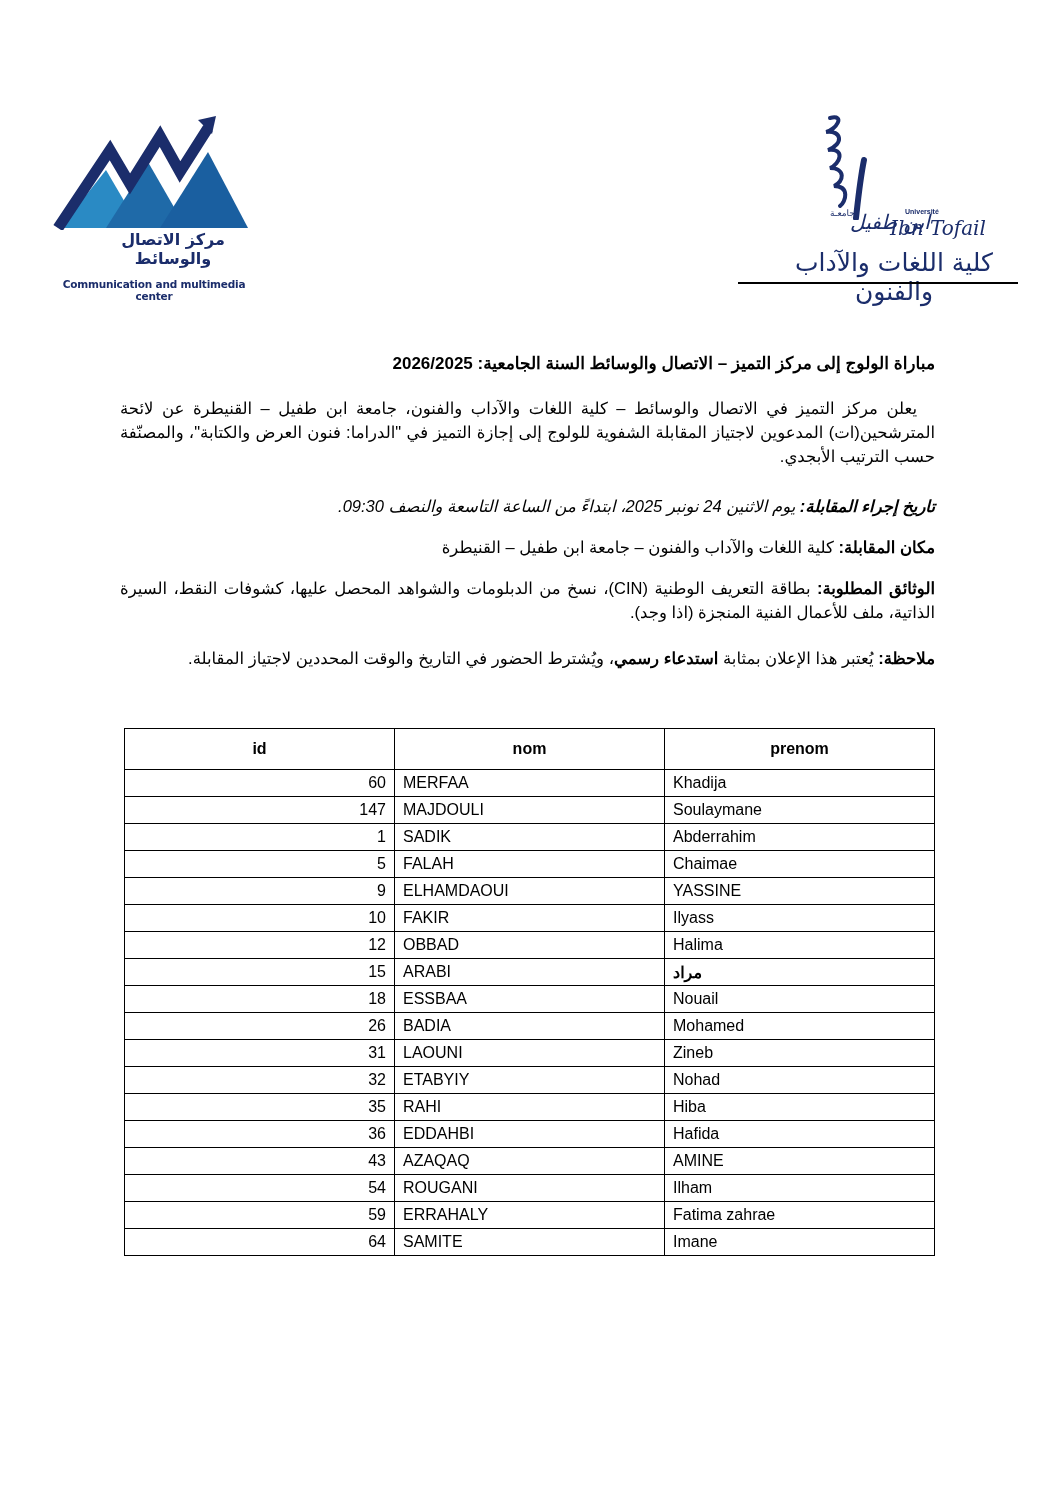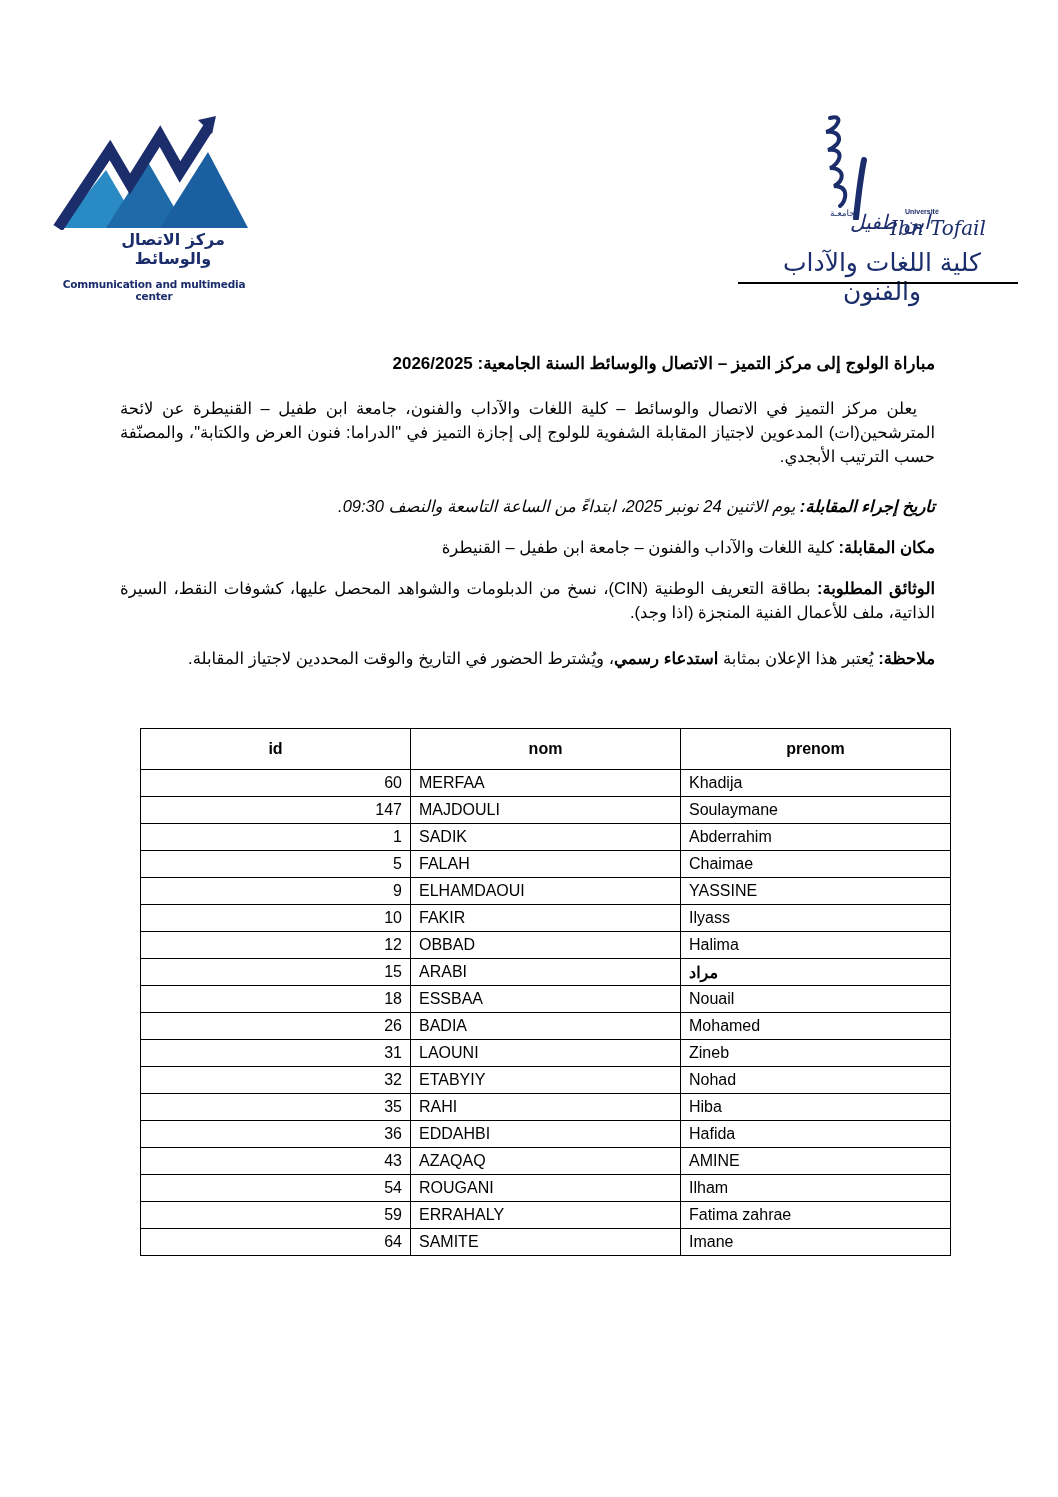--- a/index.html
+++ b/index.html
@@ -6,31 +6,31 @@
   body { width:1058px; height:1497px; position:relative; overflow:hidden; font-family:"Liberation Sans", sans-serif; color:#000; }
   .logo-left { position:absolute; left:48px; top:112px; width:212px; height:160px; }
   .logo-left svg { display:block; }
   .logo-left .ar { position:absolute; left:40px; top:118px; width:170px; text-align:center; font-family:"DejaVu Sans", sans-serif; font-weight:bold; font-size:16px; color:#1b2d6b; direction:rtl; }
   .logo-left .en { position:absolute; left:0; top:137px; width:212px; text-align:center; font-family:"DejaVu Sans", sans-serif; font-weight:bold; font-size:10.5px; color:#1b2d6b; letter-spacing:-0.2px;margin-top:29px; }
   .logo-right { position:absolute; left:738px; top:110px; width:280px; height:180px; }
   .logo-right .uni-ar { position:absolute; left:80px; top:100px; font-size:20px; font-style:italic; color:#1b2d6b; font-family:"DejaVu Serif", serif; direction:rtl;margin-left:32px; }
   .logo-right .uni-fr-small { position:absolute; left:167px; top:98px; font-size:7px; font-weight:bold; color:#1b2d6b; }
   .logo-right .uni-fr { position:absolute; left:152px; top:106px; font-size:20px; font-style:italic; color:#1b2d6b; font-family:"DejaVu Serif", serif; }
   .logo-right .jamia { position:absolute; left:92px; top:98px; font-size:9px; color:#1b2d6b; }
-  .logo-right .faculty { position:absolute; left:4px; top:138px; width:280px; text-align:center; font-size:25px; color:#1b2d6b; font-family:"DejaVu Sans", sans-serif; direction:rtl; }
+  .logo-right .faculty { position:absolute; left:16px; top:138px; width:280px; text-align:center; font-size:25px; color:#1b2d6b; font-family:"DejaVu Sans", sans-serif; direction:rtl; }
   .logo-right .rule { position:absolute; left:0; top:172px; width:280px; height:2px; background:#000; }
   .text-block { position:absolute; left:120px; width:815px; direction:rtl; text-align:justify; font-size:16.5px; line-height:24px; }
   .title { top:352px; font-weight:bold; font-size:17px; }
   .intro { top:396px; text-indent:18px; }
   .p-date { top:494px;font-style:italic; }
   .p-place { top:535px; }
   .p-docs { top:576px; }
   .p-note { top:646px; }
   b.lbl { font-weight:bold; }
-  table.list { position:absolute; left:124px; top:728px; width:811px; border-collapse:collapse; font-family:"Liberation Sans", sans-serif; font-size:16px;margin-left:16px; }
+  table.list { position:absolute; left:124px; top:728px; width:811px; border-collapse:collapse; font-family:"Liberation Sans", sans-serif; font-size:16px; }
   table.list th, table.list td { border:1px solid #000; padding:0 8px; height:26px; }
   table.list th { height:40px; font-weight:bold; text-align:center; }
   table.list td.id { text-align:right; width:253px; }
   table.list td.nom { text-align:left; width:253px; }
   table.list td.prenom { text-align:left; }
   table.list td.rtl { text-align:left; direction:rtl;font-weight:bold; }
 </style>
 </head>
 <body>
 

